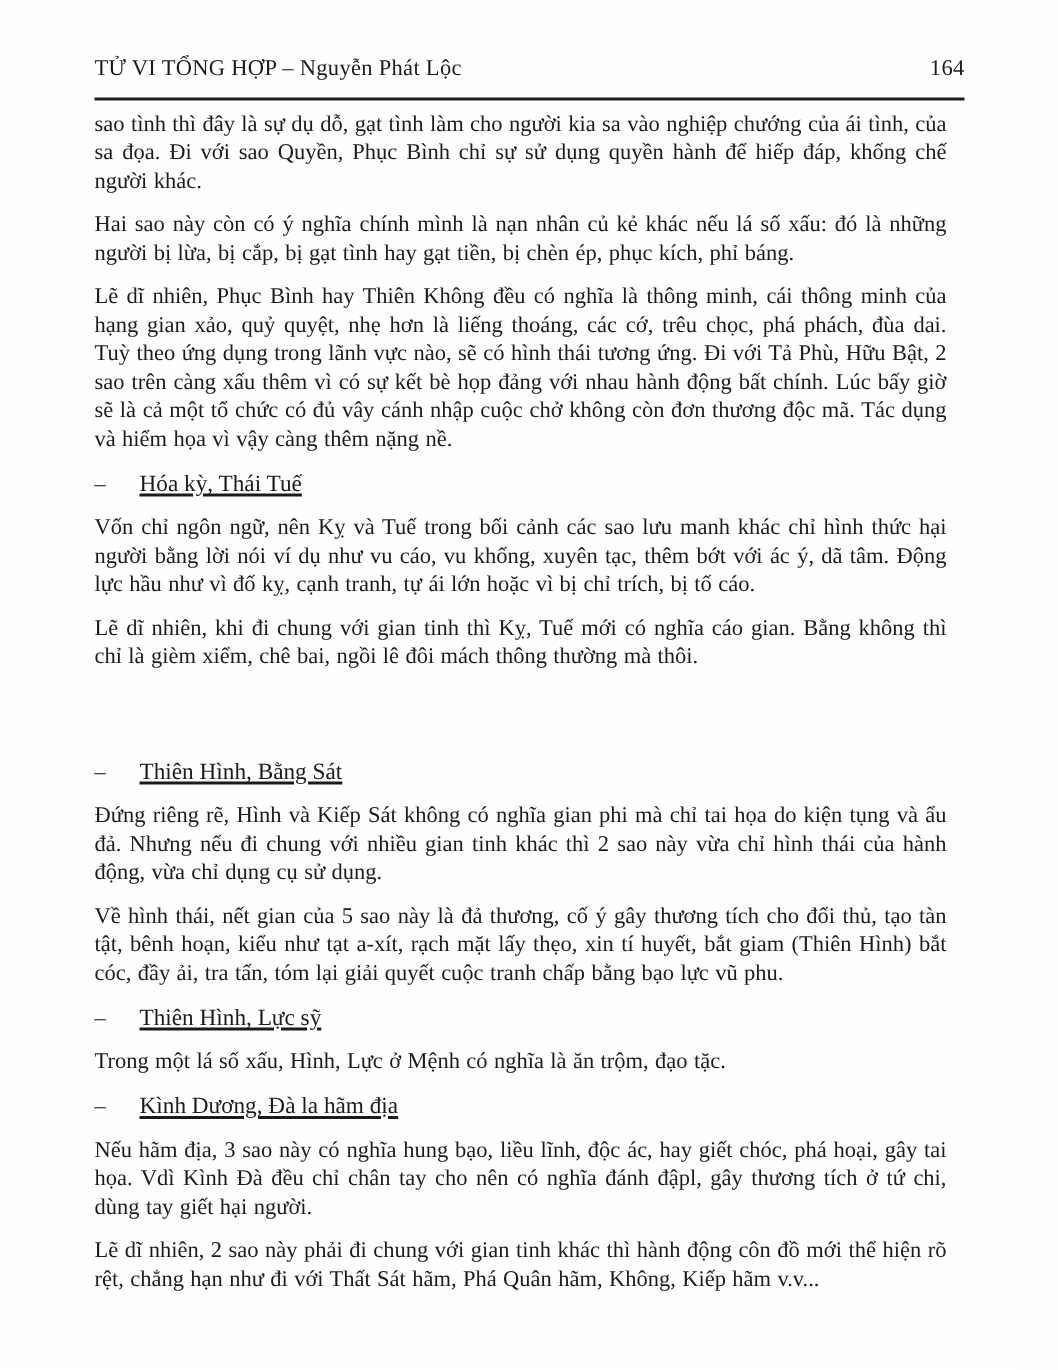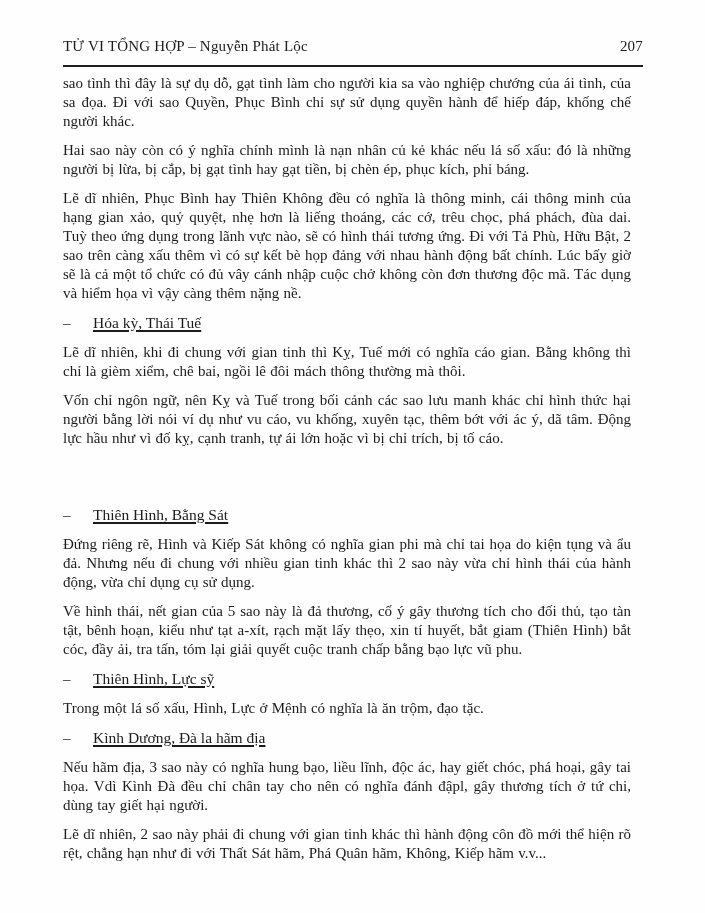--- a/index.html
+++ b/index.html
@@ -61,33 +61,33 @@
   .section-spacer {
     height: 45px;
   }
 </style>
 </head>
 <body>
 
 <div class="page">
   <div class="running-header">
     <span>TỬ VI TỔNG HỢP – Nguyễn Phát Lộc</span>
-    <span>207</span>
+    <span>164</span>
   </div>
   <hr class="header-rule">
   <div class="body-text" id="content">
       <p class="para">sao tình thì đây là sự dụ dỗ, gạt tình làm cho người kia sa vào nghiệp chướng của ái tình, của sa đọa. Đi với sao Quyền, Phục Bình chỉ sự sử dụng quyền hành để hiếp đáp, khống chế người khác.</p>
       <p class="para">Hai sao này còn có ý nghĩa chính mình là nạn nhân củ kẻ khác nếu lá số xấu: đó là những người bị lừa, bị cắp, bị gạt tình hay gạt tiền, bị chèn ép, phục kích, phỉ báng.</p>
       <p class="para">Lẽ dĩ nhiên, Phục Bình hay Thiên Không đều có nghĩa là thông minh, cái thông minh của hạng gian xảo, quỷ quyệt, nhẹ hơn là liếng thoáng, các cớ, trêu chọc, phá phách, đùa dai. Tuỳ theo ứng dụng trong lãnh vực nào, sẽ có hình thái tương ứng. Đi với Tả Phù, Hữu Bật, 2 sao trên càng xấu thêm vì có sự kết bè họp đảng với nhau hành động bất chính. Lúc bấy giờ sẽ là cả một tổ chức có đủ vây cánh nhập cuộc chở không còn đơn thương độc mã. Tác dụng và hiểm họa vì vậy càng thêm nặng nề.</p>
       <div class="heading">
         <span class="dash">–</span>
         <span class="heading-text">Hóa kỳ, Thái Tuế</span>
       </div>
+      <p class="para">Vốn chỉ ngôn ngữ, nên Kỵ và Tuế trong bối cảnh các sao lưu manh khác chỉ hình thức hại người bằng lời nói ví dụ như vu cáo, vu khống, xuyên tạc, thêm bớt với ác ý, dã tâm. Động lực hầu như vì đố kỵ, cạnh tranh, tự ái lớn hoặc vì bị chỉ trích, bị tố cáo.</p>
       <p class="para">Lẽ dĩ nhiên, khi đi chung với gian tinh thì Kỵ, Tuế mới có nghĩa cáo gian. Bằng không thì chỉ là gièm xiểm, chê bai, ngồi lê đôi mách thông thường mà thôi.</p>
-      <p class="para">Vốn chỉ ngôn ngữ, nên Kỵ và Tuế trong bối cảnh các sao lưu manh khác chỉ hình thức hại người bằng lời nói ví dụ như vu cáo, vu khống, xuyên tạc, thêm bớt với ác ý, dã tâm. Động lực hầu như vì đố kỵ, cạnh tranh, tự ái lớn hoặc vì bị chỉ trích, bị tố cáo.</p>
       <div class="section-spacer"></div>
       <div class="heading">
         <span class="dash">–</span>
         <span class="heading-text">Thiên Hình, Bằng Sát</span>
       </div>
       <p class="para">Đứng riêng rẽ, Hình và Kiếp Sát không có nghĩa gian phi mà chỉ tai họa do kiện tụng và ẩu đả. Nhưng nếu đi chung với nhiều gian tinh khác thì 2 sao này vừa chỉ hình thái của hành động, vừa chỉ dụng cụ sử dụng.</p>
       <p class="para">Về hình thái, nết gian của 5 sao này là đả thương, cố ý gây thương tích cho đối thủ, tạo tàn tật, bênh hoạn, kiểu như tạt a-xít, rạch mặt lấy thẹo, xin tí huyết, bắt giam (Thiên Hình) bắt cóc, đầy ải, tra tấn, tóm lại giải quyết cuộc tranh chấp bằng bạo lực vũ phu.</p>
       <div class="heading">
         <span class="dash">–</span>
         <span class="heading-text">Thiên Hình, Lực sỹ</span>

